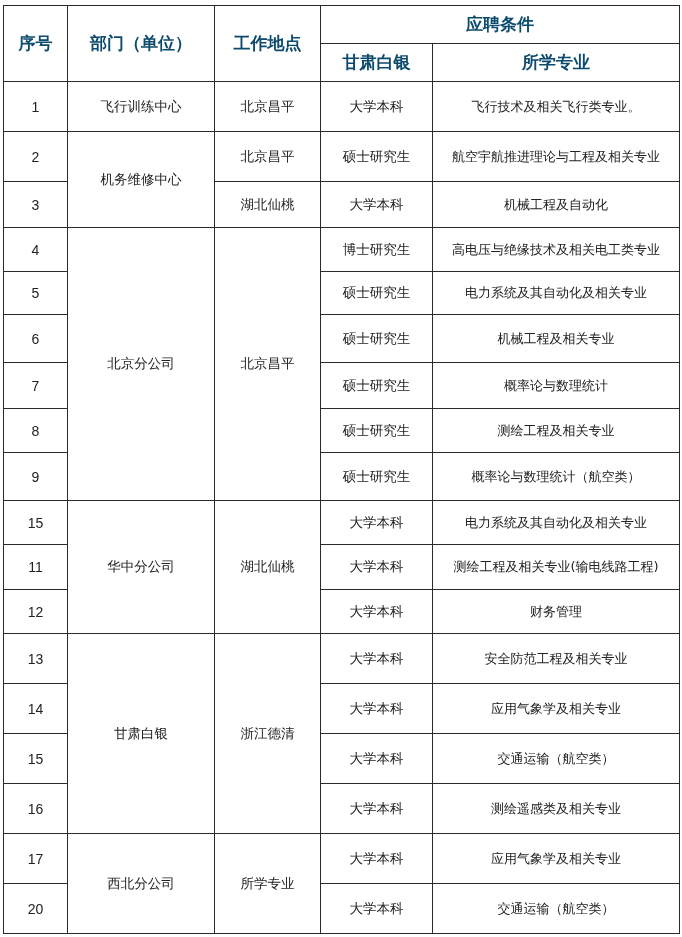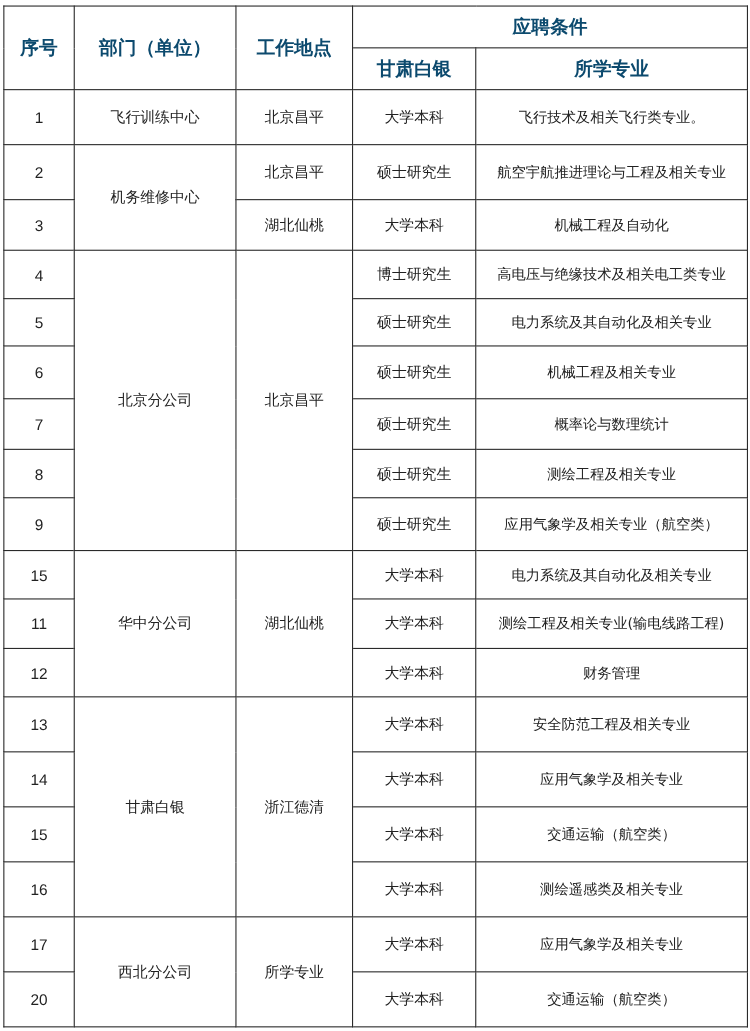--- a/index.html
+++ b/index.html
@@ -123,21 +123,21 @@
 
     <tr style="height:44px">
       <td class="num">8</td>
       <td>硕士研究生</td>
       <td class="major">测绘工程及相关专业</td>
     </tr>
 
     <tr style="height:48px">
       <td class="num">9</td>
       <td>硕士研究生</td>
-      <td class="major">应用气象学及相关专业（航空类）</td>
+      <td class="major">概率论与数理统计（航空类）</td>
     </tr>
 
     <tr style="height:44px">
       <td class="num">15</td>
       <td rowspan="3">华中分公司</td>
       <td rowspan="3">湖北仙桃</td>
       <td>大学本科</td>
       <td class="major">电力系统及其自动化及相关专业</td>
     </tr>
 

